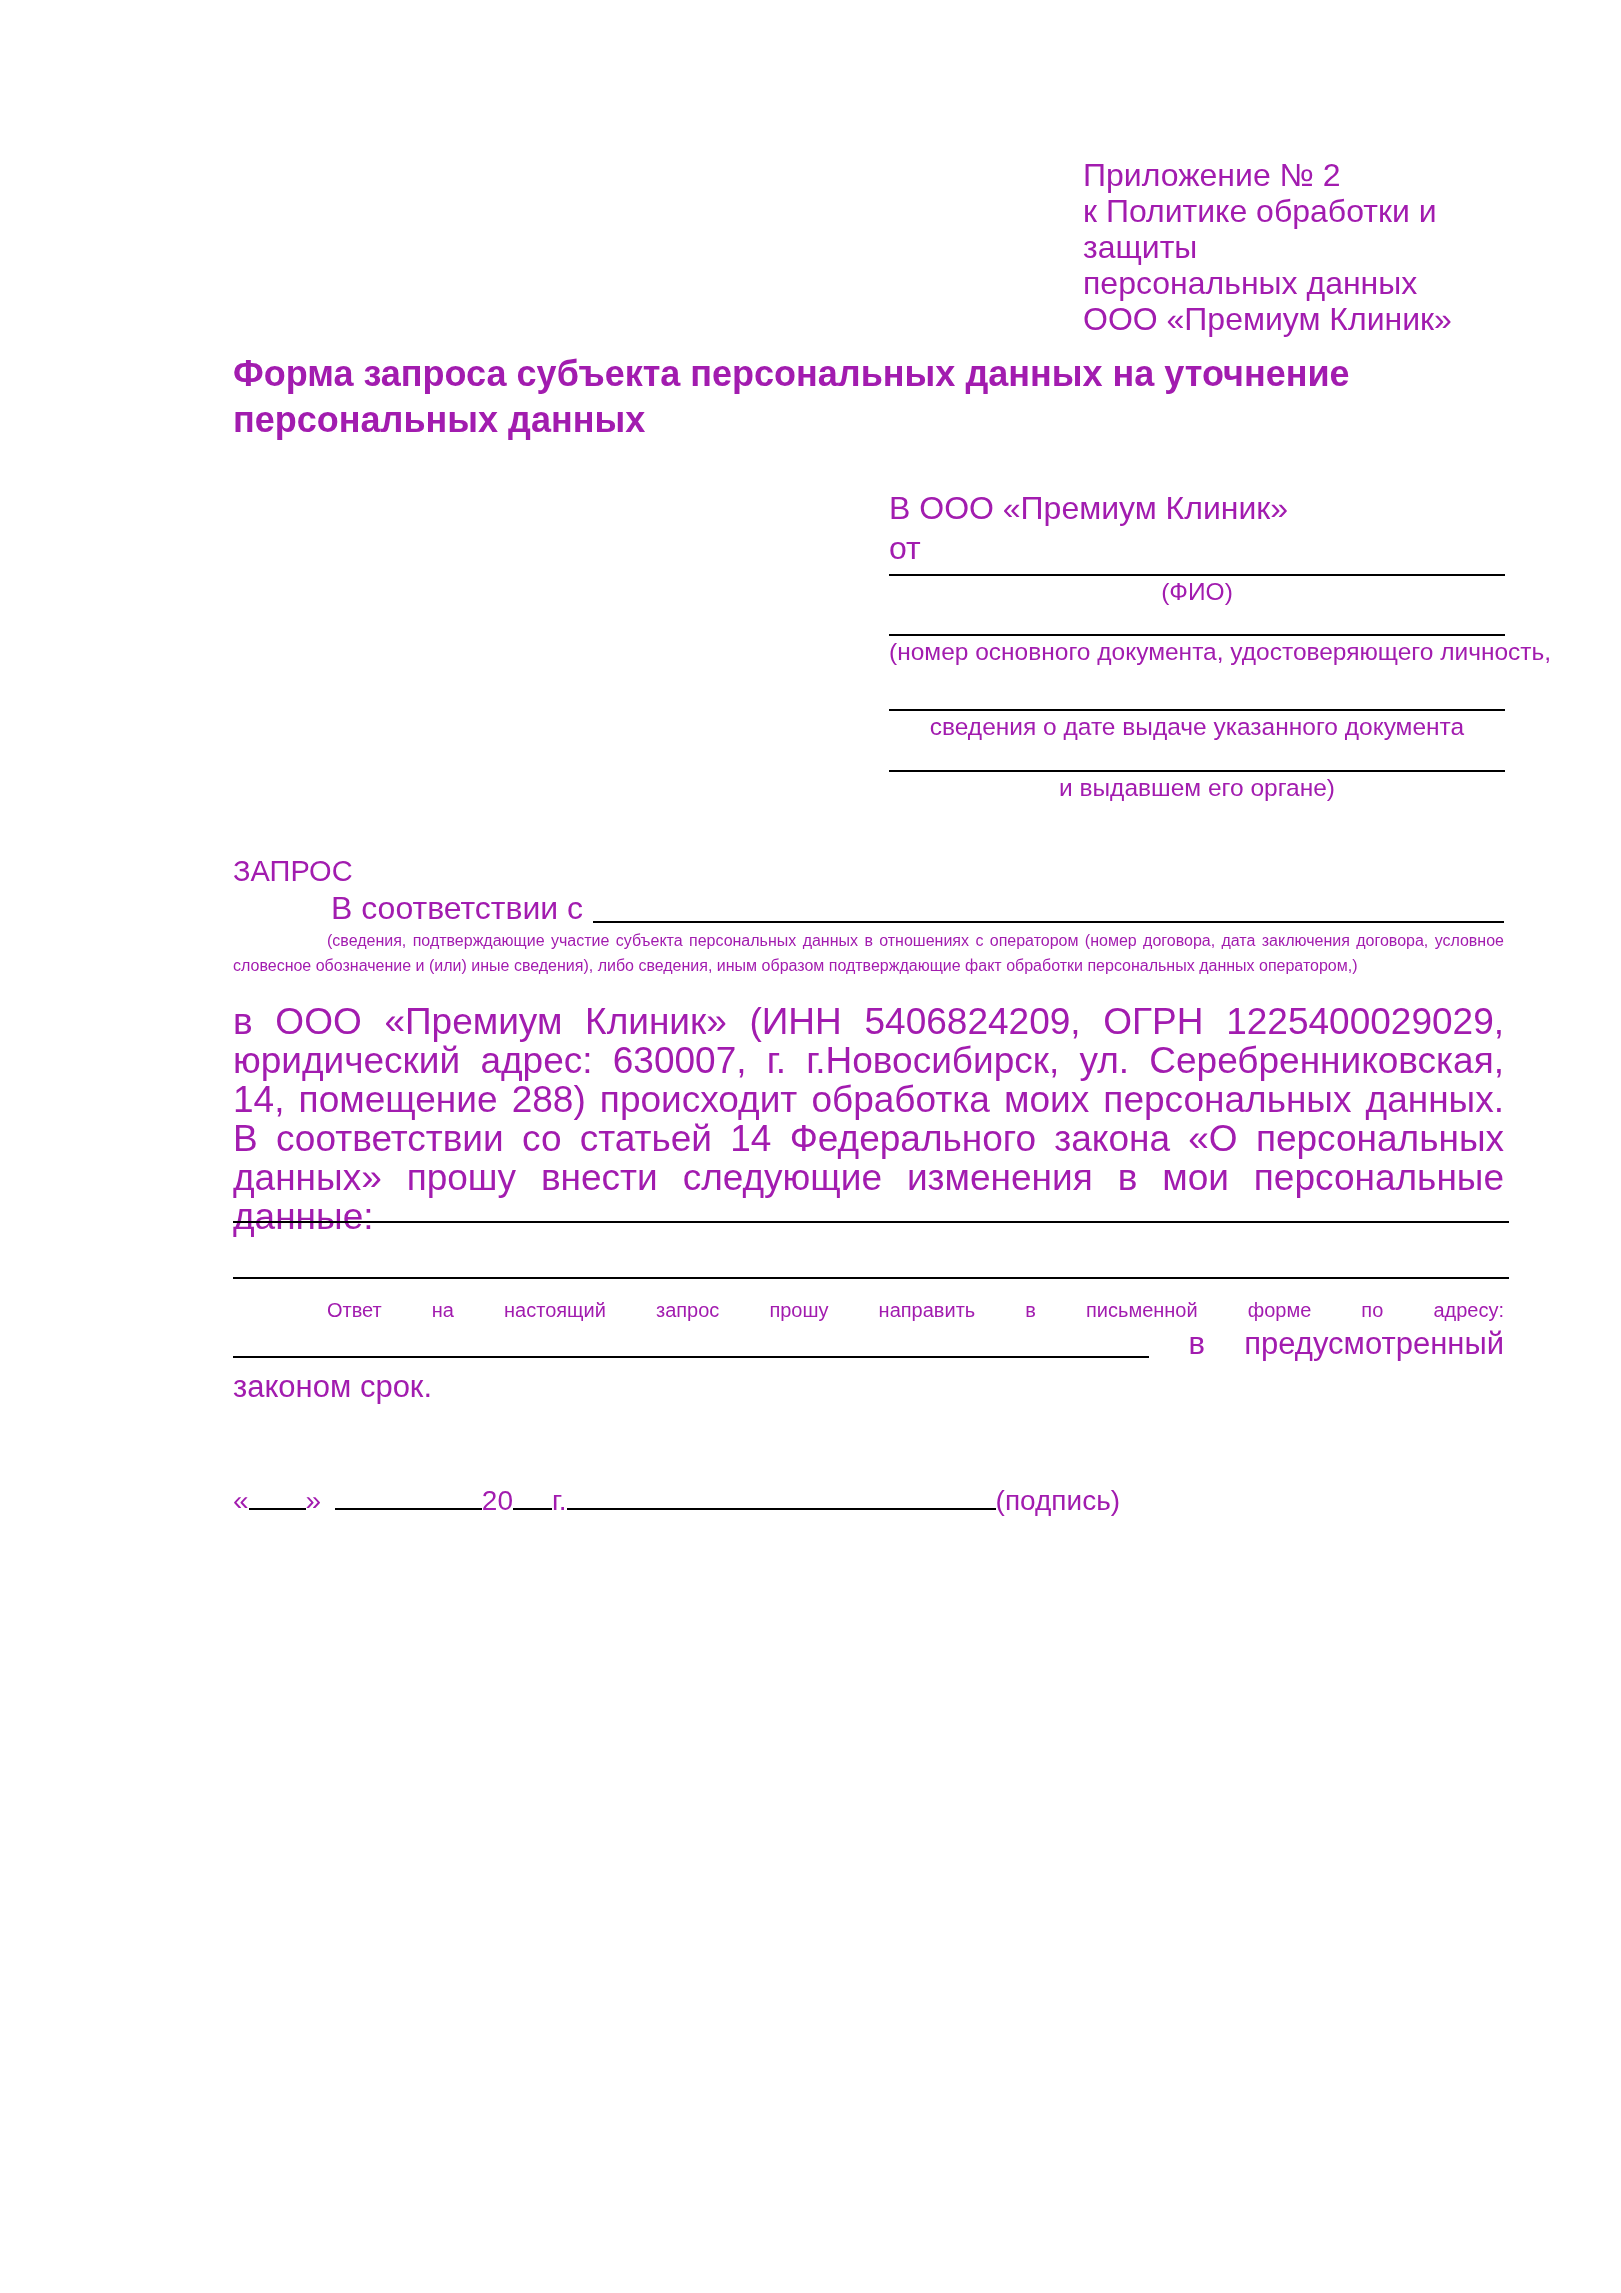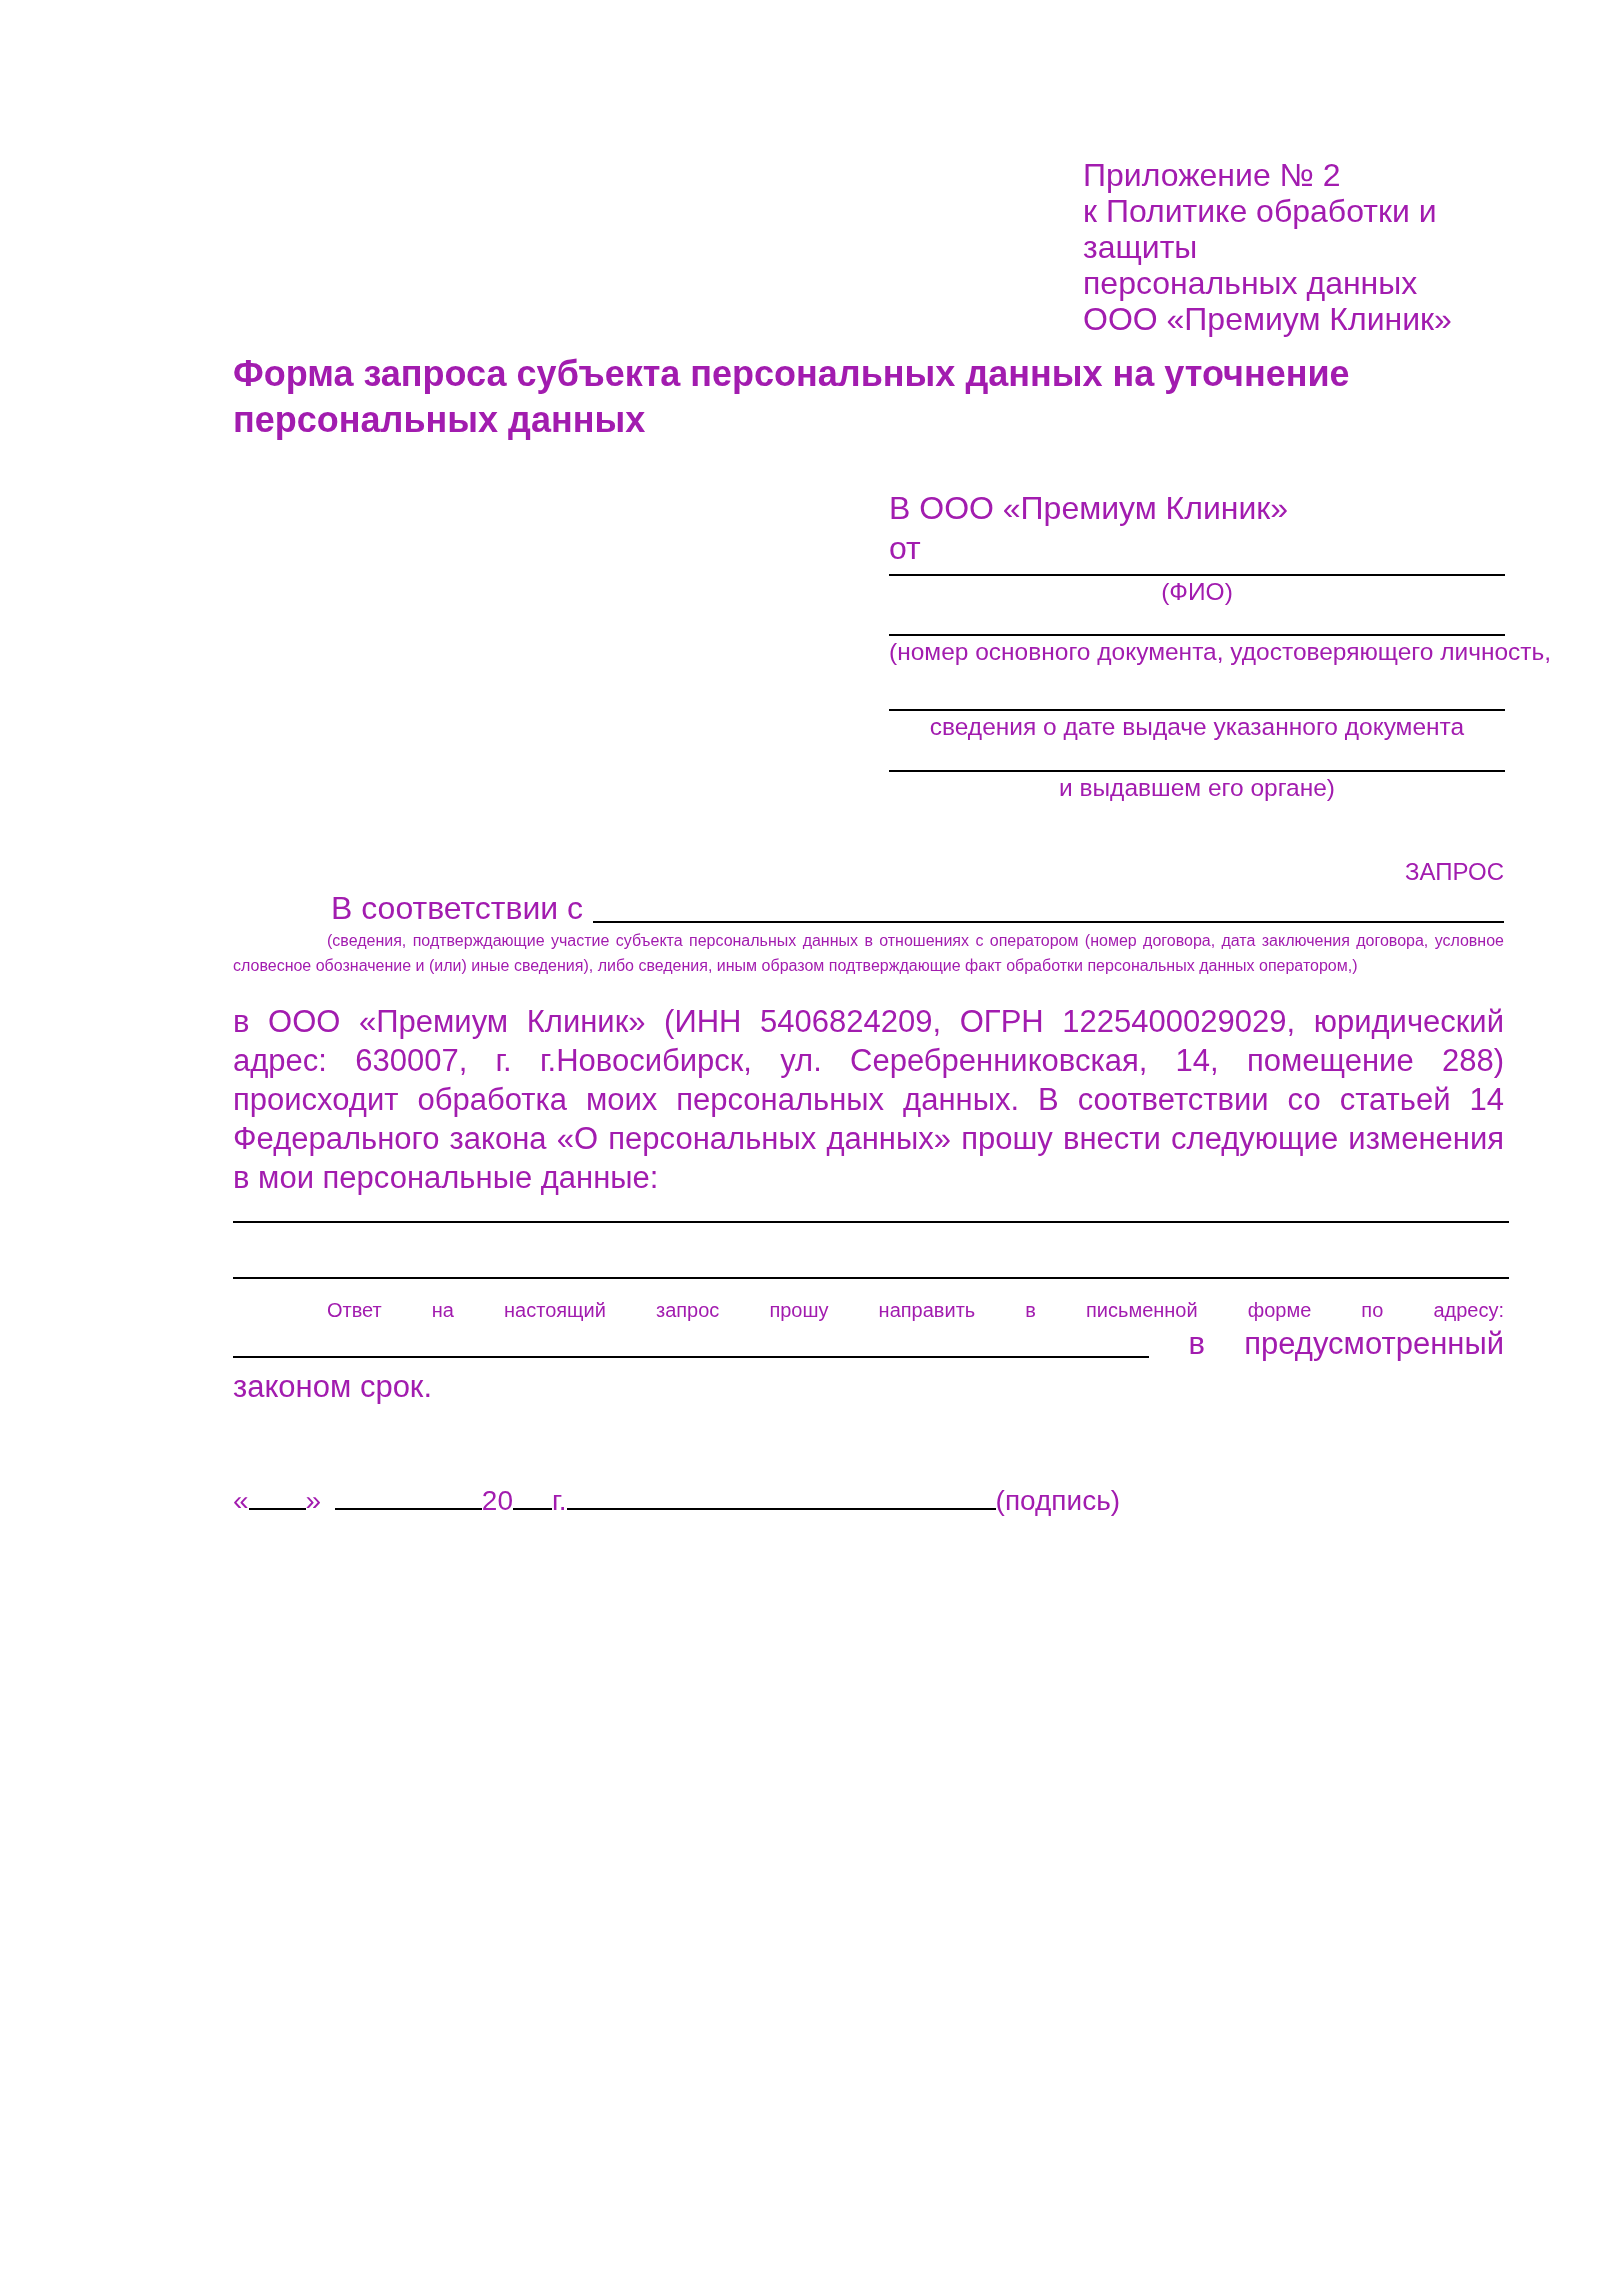--- a/index.html
+++ b/index.html
@@ -64,22 +64,22 @@
   .r3 { margin-top: 43px; }
   .l3 { margin-top: 2px; }
   .r4 { margin-top: 29px; }
   .l4 { margin-top: 2px; }
 
   
   .zapros {
     left: 233px;
     top: 853px;
     width: 1271px;
-    text-align: right;
-    font-size: 24px;
+    text-align: left;
+    font-size: 29px;
     line-height: 37px;
   }
 
   
   .intro-line {
     left: 233px;
     top: 890px;
     width: 1271px;
     height: 37px;
     display: flex;
@@ -106,21 +106,21 @@
     line-height: 24.5px;
     text-align: justify;
     text-indent: 94px;
   }
 
   
   .body-para {
     left: 233px;
     top: 1002px;
     width: 1271px;
-    font-size: 31px;
+    font-size: 37px;
     line-height: 39px;
     text-align: justify;
   }
 
   
   .rule-line {
     left: 233px;
     width: 1276px;
     border-bottom: 2.9px solid #000;
     height: 0;

